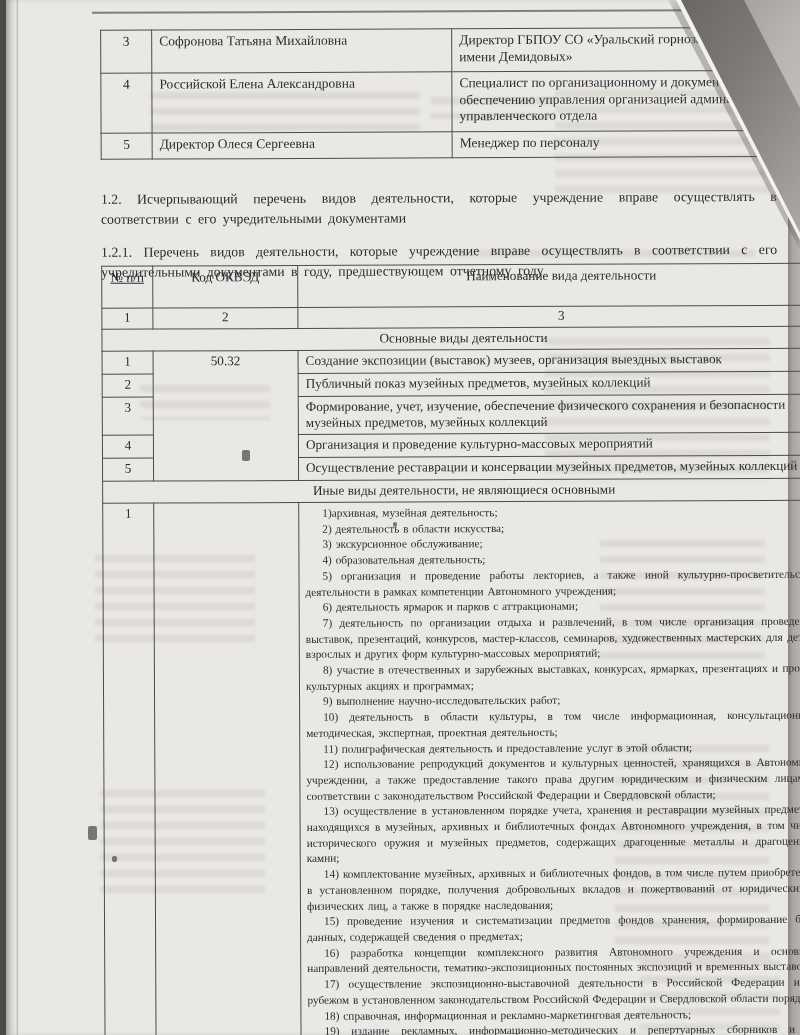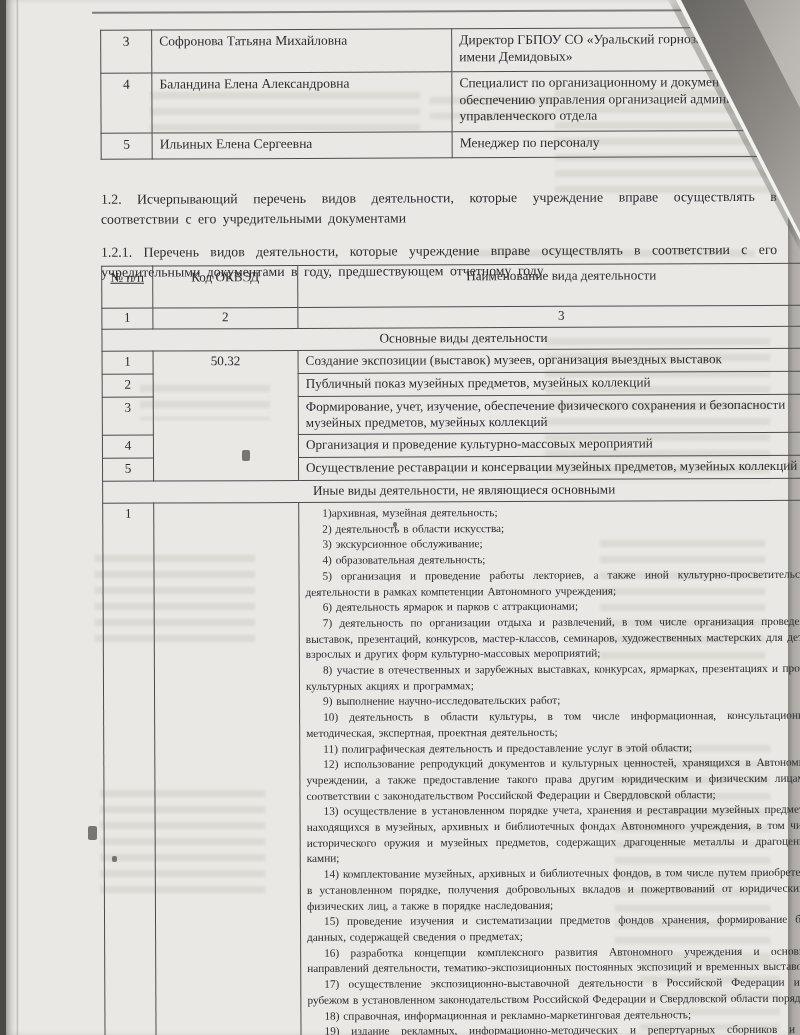--- a/index.html
+++ b/index.html
@@ -100,26 +100,26 @@
         <tr>
       <td class="c-num">3</td>
       <td class="c-name">Софронова Татьяна Михайловна</td>
       <td class="c-pos">
         <div>Директор ГБПОУ   СО «Уральский горнозаводской ко</div>
         <div>имени Демидовых»</div>
       </td>
     </tr>
     <tr>
       <td class="c-num">4</td>
-      <td class="c-name">Баландина Елена Александровна</td>
+      <td class="c-name">Российской Елена Александровна</td>
       <td class="c-pos">Специалист по организационному и документационному обеспечению управления организацией административно-управленческого отдела</td>
     </tr>
     <tr>
       <td class="c-num">5</td>
-      <td class="c-name">Ильиных Елена Сергеевна</td>
+      <td class="c-name">Директор Олеся Сергеевна</td>
       <td class="c-pos">Менеджер по персоналу</td>
     </tr>
   </tbody>
     </table>
 
   <p class="sec s12">1.2. Исчерпывающий перечень видов деятельности, которые учреждение вправе осуществлять в соответствии с его учредительными документами</p>
   <p class="sec s121">1.2.1. Перечень видов деятельности, которые учреждение вправе осуществлять в соответствии с его учредительными документами в году, предшествующем отчетному году</p>
 
   <table class="t2">
     <tbody>

